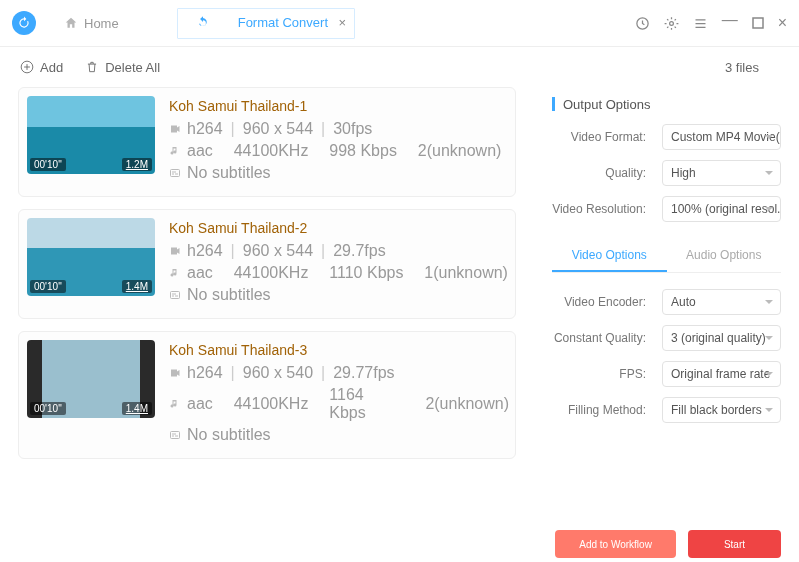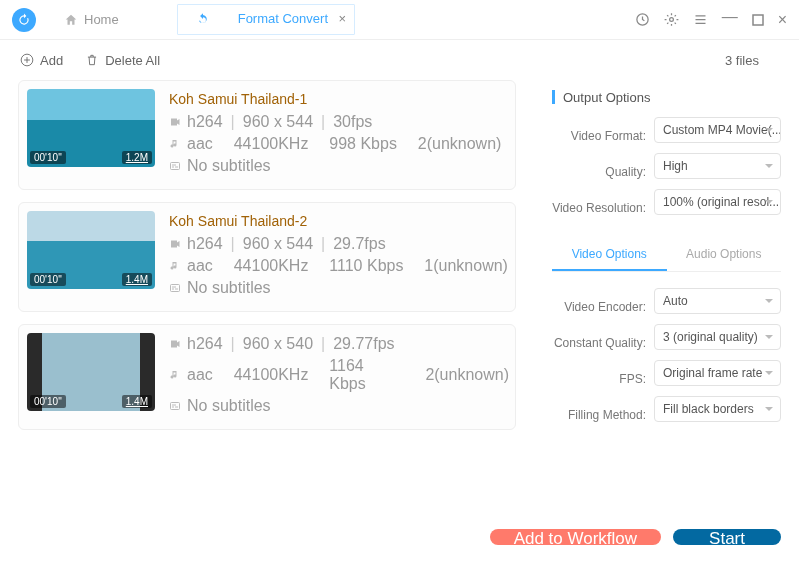--- a/index.html
+++ b/index.html
@@ -1,19 +1,19 @@
 <!DOCTYPE html>
 <html><head>
 <meta charset="utf-8">
 <style>
 * { margin: 0; padding: 0; box-sizing: border-box; font-family: -apple-system, BlinkMacSystemFont, "Segoe UI", Arial, sans-serif; }
 body { width: 799px; height: 562px; background: #fff; color: #333; font-size: 13px; overflow: hidden; }
 
 
-.titlebar { height: 40px; display: flex; align-items: center; padding: 0 12px; border-bottom: 1px solid #eee; }
+.titlebar { height: 47px; display: flex; align-items: center; padding: 0 12px; border-bottom: 1px solid #eee; }
 .logo { width: 24px; height: 24px; border-radius: 50%; background: #3da9ff; display: flex; align-items: center; justify-content: center; margin-right: 10px; }
 .logo svg { width: 14px; height: 14px; fill: #fff; }
 .tab-home { display: flex; align-items: center; color: #999; padding: 6px 18px; }
 .tab-home svg { width: 14px; height: 14px; fill: #b8b8b8; margin-right: 6px; }
 .tab-active { display: flex; align-items: center; color: #3da9ff; padding: 6px 26px 8px 18px; border: 1px solid #d6ecff; border-radius: 1px; margin-left: 40px; position: relative; gap: 22px; }
 .tab-active svg.refresh { width: 14px; height: 14px; fill: #3da9ff; margin-right: 6px; }
 .tab-active .close { position: absolute; right: 8px; color: #888; cursor: pointer; }
 .spacer { flex: 1; }
 .win-controls { display: flex; align-items: center; gap: 14px; }
 .win-controls span, .win-controls svg { color: #888; fill: #888; cursor: pointer; }
@@ -39,34 +39,34 @@
 .thumb .badge-right { right: 3px; text-decoration: underline; }
 .tile-info { flex: 1; padding: 10px 6px; }
 .tile-title { color: #a16207; font-size: 14px; margin-bottom: 6px; }
 .tile-row { display: flex; align-items: center; color: #999; font-size: 16px; margin-bottom: 4px; gap: 6px; }
 .tile-row svg { width: 12px; height: 12px; fill: #bbb; flex-shrink: 0; }
 .sep { color: #ccc; margin: 0 2px; }
 
 
 .section-head { display: flex; color: #555; font-weight: 500; margin-bottom: 12px; }
 .section-head .bar { width: 3px; height: 14px; background: #3da9ff; margin-right: 8px; }
-.form-row { display: flex; align-items: flex-end; margin-bottom: 10px; font-size: 12px; }
+.form-row { display: flex; align-items: center; margin-bottom: 10px; font-size: 12px; gap: 8px; }
 .form-row label { width: 102px; text-align: right; color: #777; padding-right: 8px; }
 .select { flex: 1; height: 26px; border: 1px solid #e2e2e2; border-radius: 4px; display: flex; align-items: center; padding: 0 8px; color: #555; font-size: 12px; position: relative; cursor: pointer; overflow: hidden; white-space: nowrap; }
 .select svg { position: absolute; right: 6px; top: 50%; transform: translateY(-50%); width: 10px; height: 10px; fill: #bbb; }
 
 .tabs { display: flex; border-bottom: 1px solid #eee; margin: 18px 0 16px; }
-.tabs .t { flex: 1; text-align: center; padding: 8px 0; font-size: 12px; color: #aaa; cursor: pointer; margin-top: 6px; }
+.tabs .t { flex: 1; text-align: center; padding: 8px 0; font-size: 12px; color: #aaa; cursor: pointer; }
 .tabs .t.active { color: #3da9ff; border-bottom: 2px solid #3da9ff; }
 
 
 .footer { height: 50px; display: flex; align-items: center; justify-content: flex-end; padding: 0 18px; gap: 12px; }
-.btn { height: 16px; padding: 0 24px; border-radius: 12px; border: none; color: #fff; font-size: 17px; cursor: pointer; }
+.btn { height: 28px; padding: 0 24px; border-radius: 4px; border: none; color: #fff; font-size: 10px; cursor: pointer; }
 .btn.workflow { background: #ff7a6b; }
-.btn.start { background: #0369a1; padding: 0 36px; }
+.btn.start { background: #ef4444; padding: 0 36px; }
 </style>
 </head>
 <body>
 
 <div class="titlebar">
   <div class="logo">
       <svg viewBox="0 0 24 24">
         <path d="M12 4a8 8 0 1 0 7.4 5h-2.2A6 6 0 1 1 12 6v3l4-4-4-4v3z"></path>
       </svg>
     </div>
@@ -192,20 +192,21 @@
         <span>No subtitles</span>
       </div>
     </div>
       </div>
       <div class="tile">
     <div class="thumb room">
       <span class="badge-left">00'10"</span>
       <span class="badge-right">1.4M</span>
     </div>
     <div class="tile-info">
+      <div class="tile-title">Koh Samui Thailand-3</div>
       <div class="tile-row">
         <svg viewBox="0 0 24 24">
               <path d="M4 5h12v14H4zM16 9l5-3v12l-5-3z"></path>
             </svg>
         <span>h264</span>
             <span class="sep">|</span>
         <span>960  x  540</span>
             <span class="sep">|</span>
         <span>29.77fps</span>
       </div>

